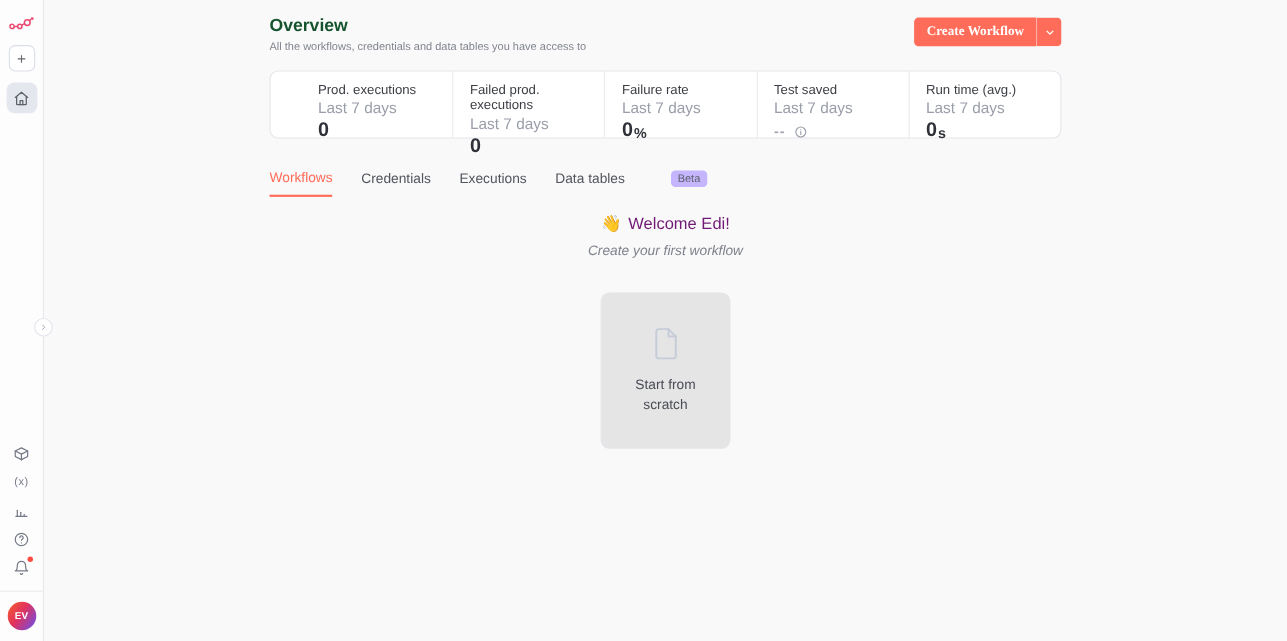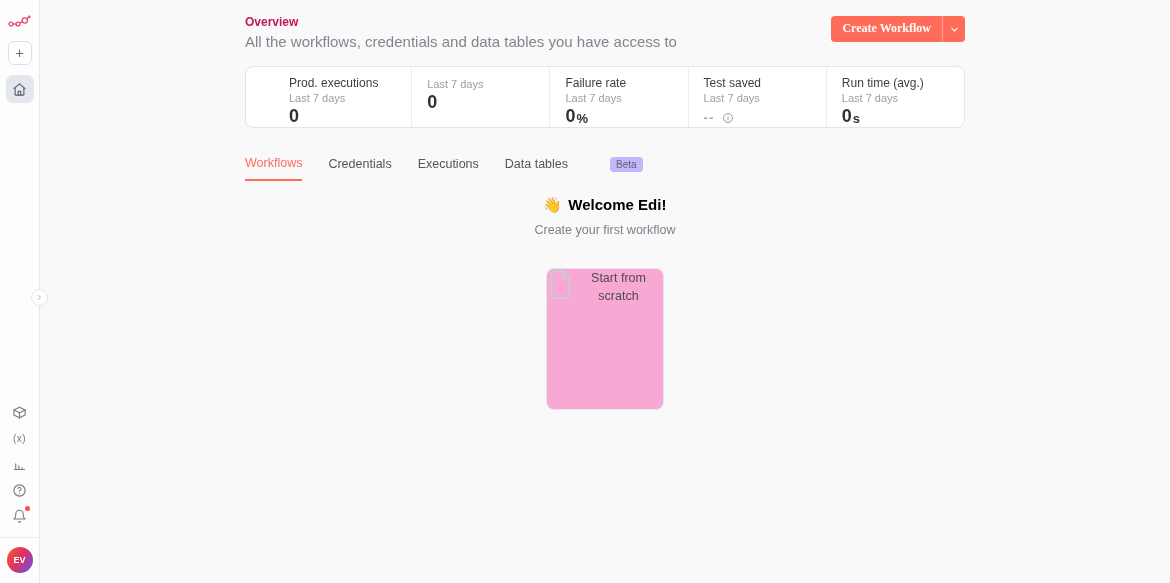--- a/index.html
+++ b/index.html
@@ -18,52 +18,52 @@
   .variables-glyph { font-size:10px; color:#767b87; letter-spacing:0.5px; }
   .notif-dot { position:absolute; top:1px; right:3px; width:5px; height:5px; border-radius:50%; background:#ff4c42; }
   .side-divider { width:40px; border-top:1px solid #ececef; margin:8px 0 9px; }
   .avatar { width:26px; height:26px; border-radius:50%; background:linear-gradient(125deg,#f4592d 5%,#e0325f 45%,#7a4bd8 90%); color:#fff; font-size:9px; font-weight:bold; display:flex; align-items:center; justify-content:center; cursor:pointer; }
   .collapse-toggle { position:absolute; top:289px; right:-9px; width:17px; height:17px; background:#fff; border:1px solid #e2e5eb; border-radius:50%; display:flex; align-items:center; justify-content:center; color:#9aa0ab; font-size:9px; cursor:pointer; z-index:5; }
 
   
   .main { flex:1; padding-top:15px; }
   .content { width:720px; margin:0 auto; }
   .header-row { display:flex; justify-content:space-between; align-items:flex-start; }
-  .page-title { font-size:12px; font-weight:bold; color:#be185d; }
-  .page-subtitle { font-size:15px; color:#81858f; margin-top:4px; }
+  .page-title { font-size:16px; font-weight:bold; color:#14532d; }
+  .page-subtitle { font-size:10px; color:#81858f; margin-top:4px; }
   .create-btn-group { display:flex; margin-top:1px; }
   .create-btn-main { background:var(--accent,#ff6d5a); color:#fff; font-size:12px; font-weight:bold; border:none; padding:5px 11px 6px; border-radius:4px 0 0 4px; cursor:pointer; font-family:Liberation Serif, serif; }
   .create-btn-caret { background:var(--accent,#ff6d5a); border:none; border-left:1px solid rgba(255,255,255,.35); width:23px; border-radius:0 4px 4px 0; display:flex; align-items:center; justify-content:center; color:#fff; cursor:pointer; }
 
   
   .stats-card { margin-top:16px; background:#fff; border:1px solid #e3e5ea; border-radius:8px; display:flex; height:62px;padding-left:28px; }
   .stat-cell { flex:1; padding:9px 15px; }
   .stat-cell + .stat-cell { border-left:1px solid #eaecf0; }
   .stat-label { font-size:12px; color:#3c3e45; }
-  .stat-period { font-size:11px; color:#9a9ea9; margin-top:2px; }
+  .stat-period { font-size:14px; color:#9a9ea9; margin-top:2px; }
   .stat-value { font-size:18px; font-weight:bold; color:#2f3138; margin-top:2px; display:flex; align-items:center; }
   .stat-suffix { font-size:13px; font-weight:bold; margin-left:1px; margin-top:3px; }
   .stat-value.muted { color:#a2a6b0; font-size:13px; letter-spacing:1px; margin-top:6px; }
   .info-icon { margin-left:8px; color:#9a9ea9; display:flex; }
 
   
   .tabs-row { margin-top:28px; display:flex; gap:26px; align-items:center; border-bottom:1px solid transparent; }
   .tab { font-size:12.5px; color:#52555e; padding-bottom:9px; cursor:pointer; display:flex; align-items:center; gap:6px; }
   .tab.active { color:var(--accent,#ff6d5a); border-bottom:2px solid var(--accent,#ff6d5a); }
   .beta-badge { background:#c4b5fd; color:#5e626d; font-size:10px; padding:2px 6px; border-radius:4px;margin-left:36px; }
 
   
   .welcome { text-align:center; margin-top:14px; }
-  .welcome-title { font-size:15px; color:#000000;font-weight:bold; }
+  .welcome-title { font-size:15px; color:#701a75; }
   .welcome-emoji { font-size:15px; margin-right:6px; }
-  .welcome-sub { font-size:12.5px; color:#7e828c; margin-top:9px; }
+  .welcome-sub { font-size:12.5px; color:#7e828c; margin-top:9px;font-style:italic; }
 
   
   .cards-row { display:flex; justify-content:center; gap:10px; margin-top:31px; }
-  .suggest-card { width:118px; height:142px; background:#f9a8d4; border:1px solid #e3e5ea; border-radius:8px; display:flex; flex-direction:row; align-items:flex-start; justify-content:center; cursor:pointer; }
+  .suggest-card { width:118px; height:142px; background:#e5e5e5; border:1px solid #e3e5ea; border-radius:8px; display:flex; flex-direction:column; align-items:center; justify-content:center; cursor:pointer; }
   .suggest-card .card-icon { color:#c6ccd8; margin-bottom:13px; display:flex; }
   .card-label { font-size:12.5px; color:#4a4d55; text-align:center; line-height:1.45; padding:0 9px; }
 </style>
 </head>
 <body>
 
 <div class="app">
 
   <div class="sidebar">
     <div class="logo">
@@ -162,20 +162,21 @@
 
       <div class="stats-card">
         <div class="stat-cell">
           <div class="stat-label">Prod. executions</div>
           <div class="stat-period">Last 7 days</div>
           <div class="stat-value">
               <span>0</span>
             </div>
         </div>
         <div class="stat-cell">
+          <div class="stat-label">Failed prod. executions</div>
           <div class="stat-period">Last 7 days</div>
           <div class="stat-value">
               <span>0</span>
             </div>
         </div>
         <div class="stat-cell">
           <div class="stat-label">Failure rate</div>
           <div class="stat-period">Last 7 days</div>
           <div class="stat-value">
               <span>0</span>

